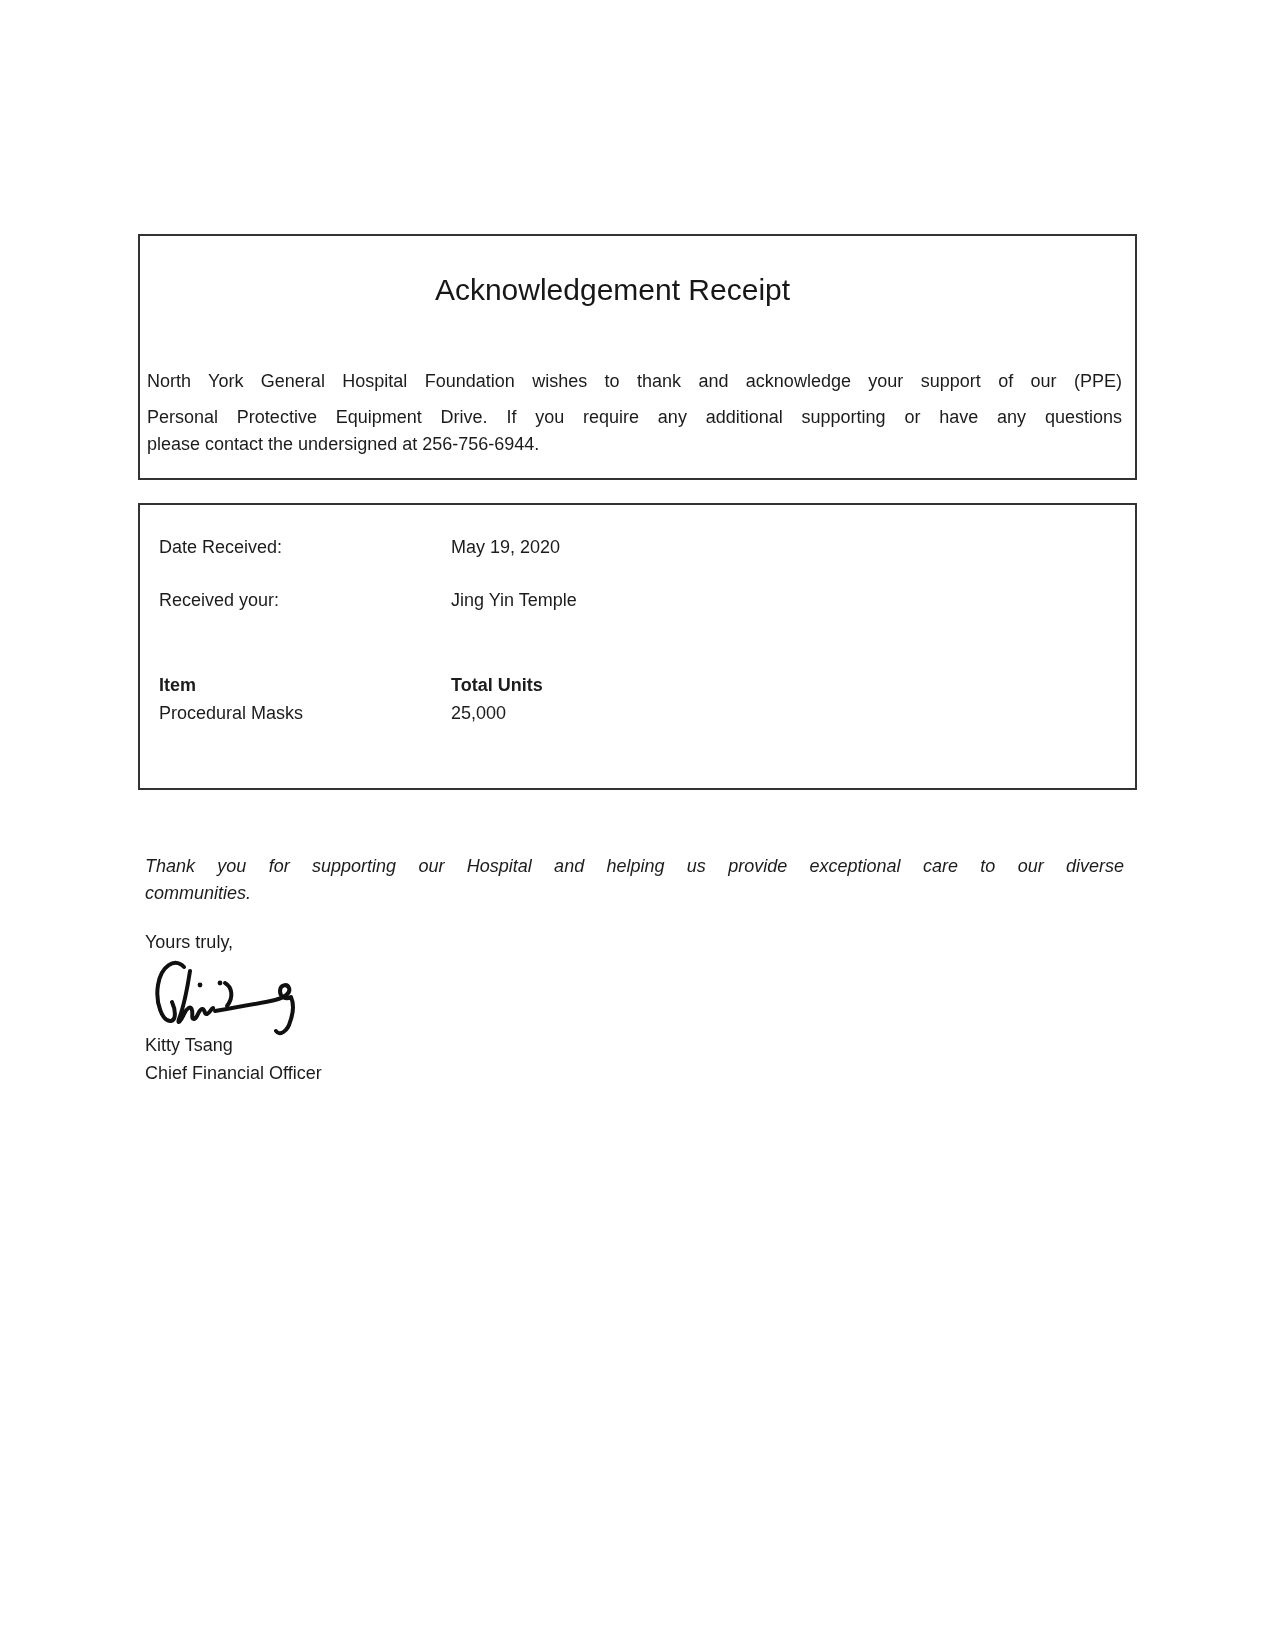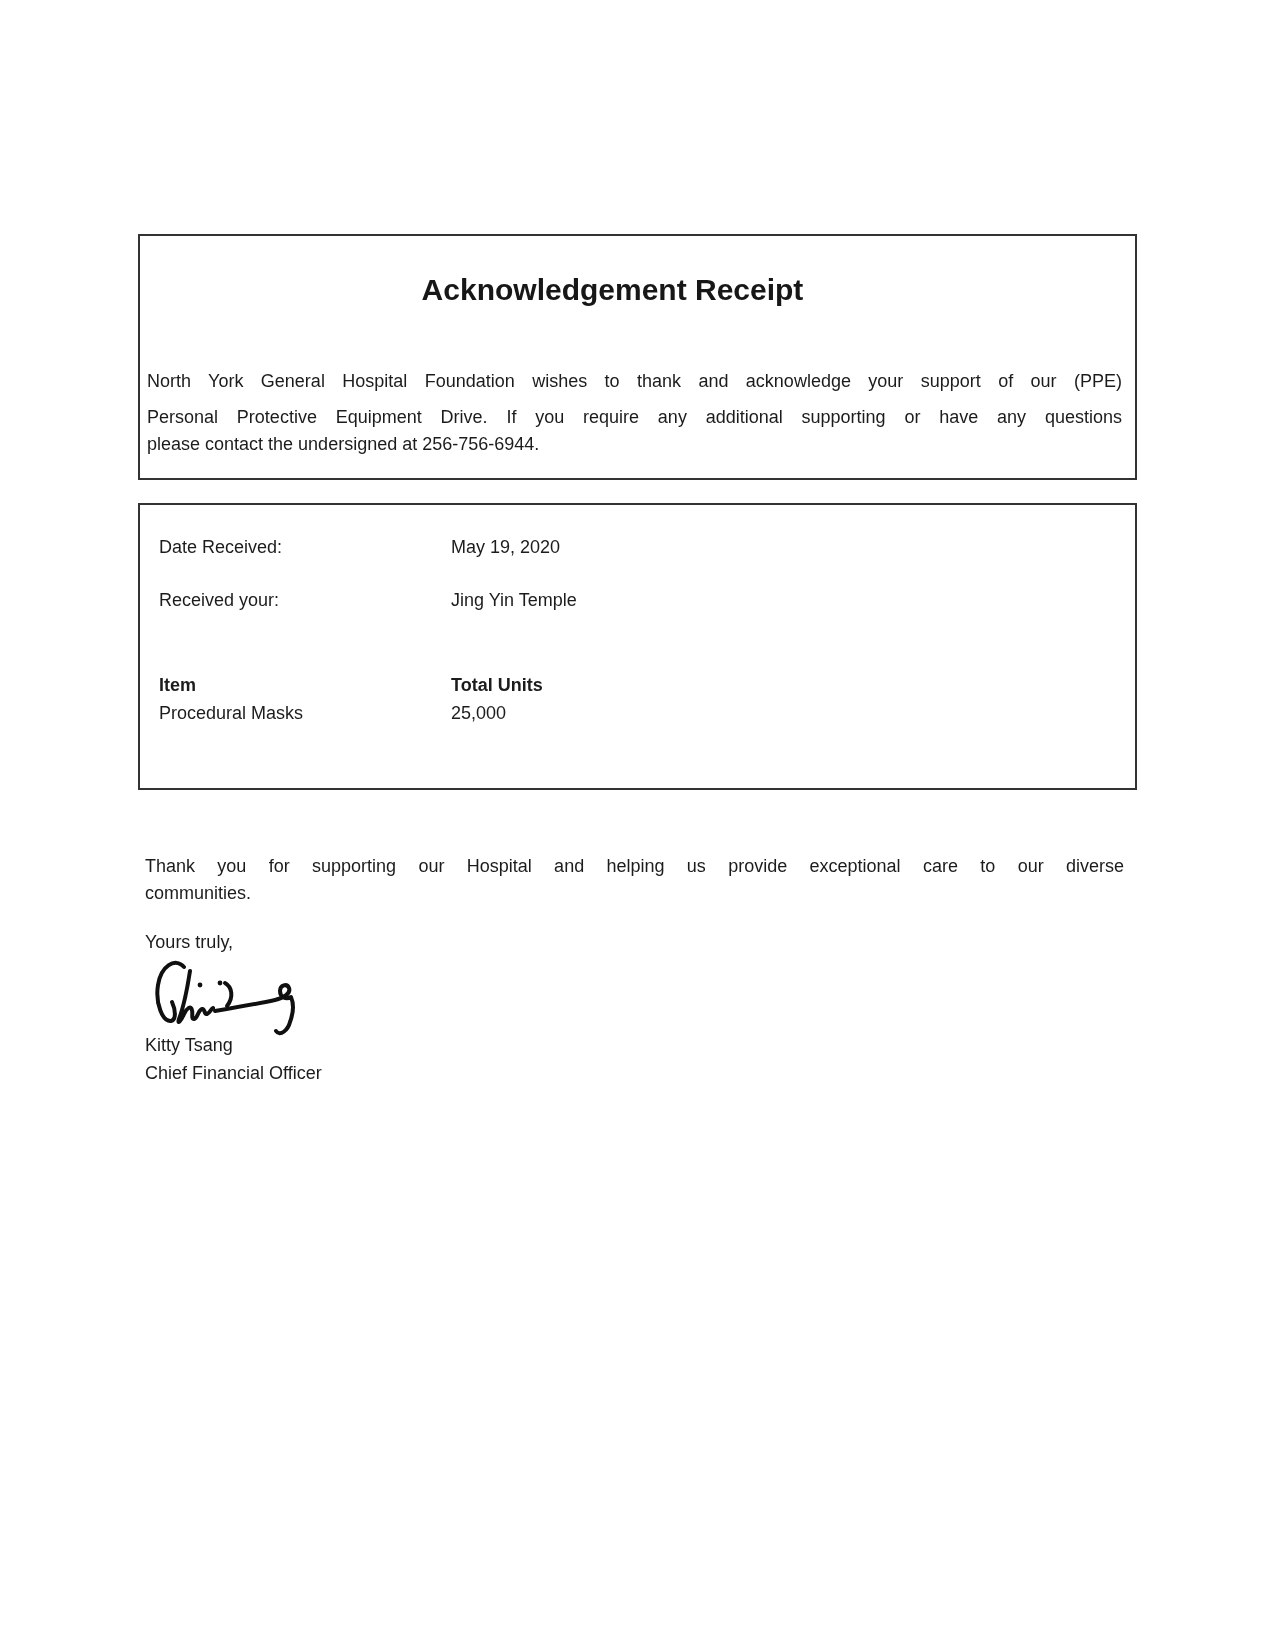--- a/index.html
+++ b/index.html
@@ -35,21 +35,21 @@
     height: 287px;
   }
   .doc-title {
     position: absolute;
     top: 36px;
     left: 0;
     right: 0;
     padding-right: 50px;
     text-align: center;
     font-size: 30px;
-    font-weight: bold;
+    font-weight: normal;
     line-height: 36px;
     color: #171717;
   }
   .para {
     font-size: 18px;
     line-height: 27px;
   }
   .intro-para {
     position: absolute;
     top: 123px;
@@ -76,20 +76,21 @@
   .row .val { position: absolute; left: 311px; white-space: nowrap; }
   .row-1 { top: 29px; }
   .row-2 { top: 82px; }
   .row-3 { top: 167px; font-weight: bold; }
   .row-4 { top: 195px; }
   .closing-para {
     position: absolute;
     left: 145px;
     top: 844px;
     width: 979px;
+    font-style: italic;
   }
   .valediction {
     position: absolute;
     left: 145px;
     top: 929px;
     font-size: 18px;
     line-height: 27px;
   }
   .signature {
     position: absolute;

